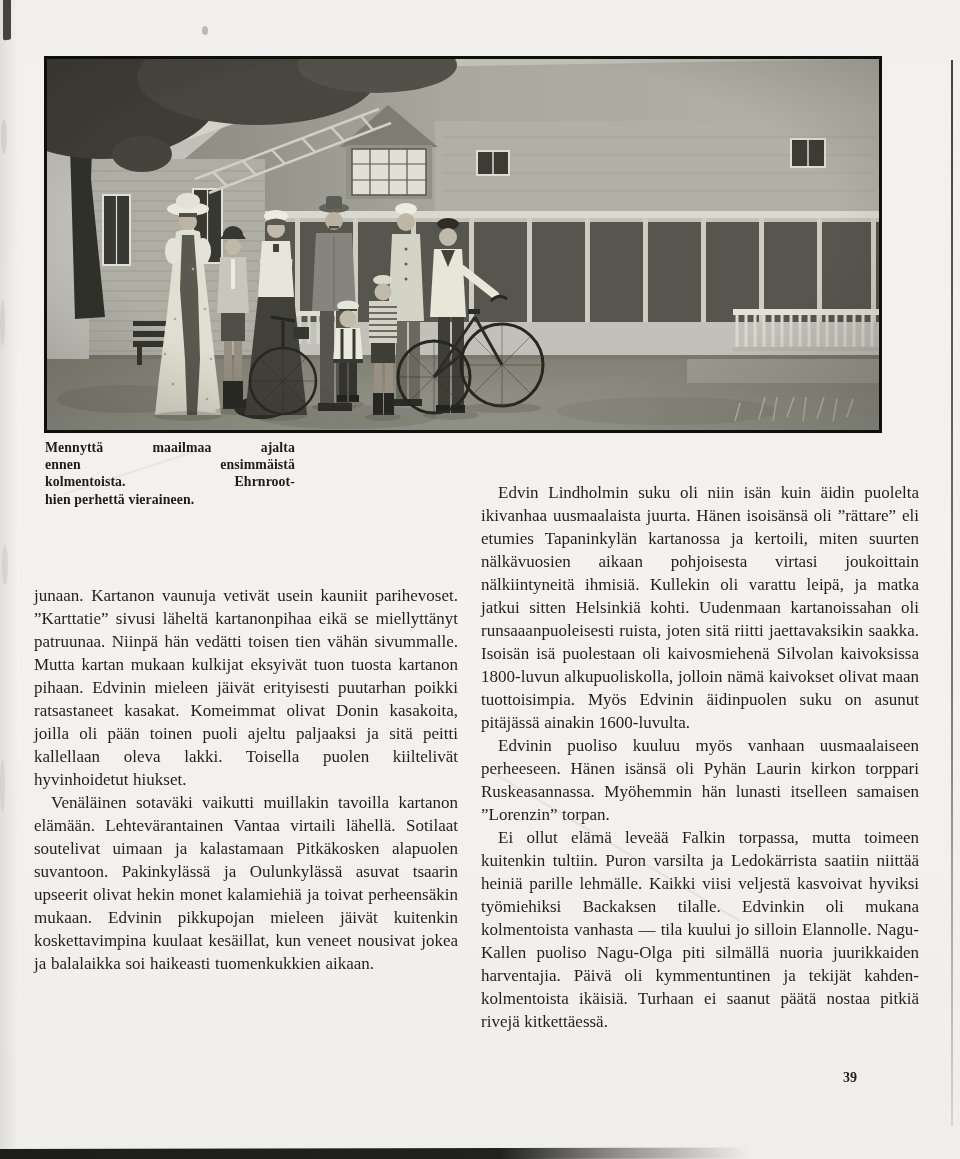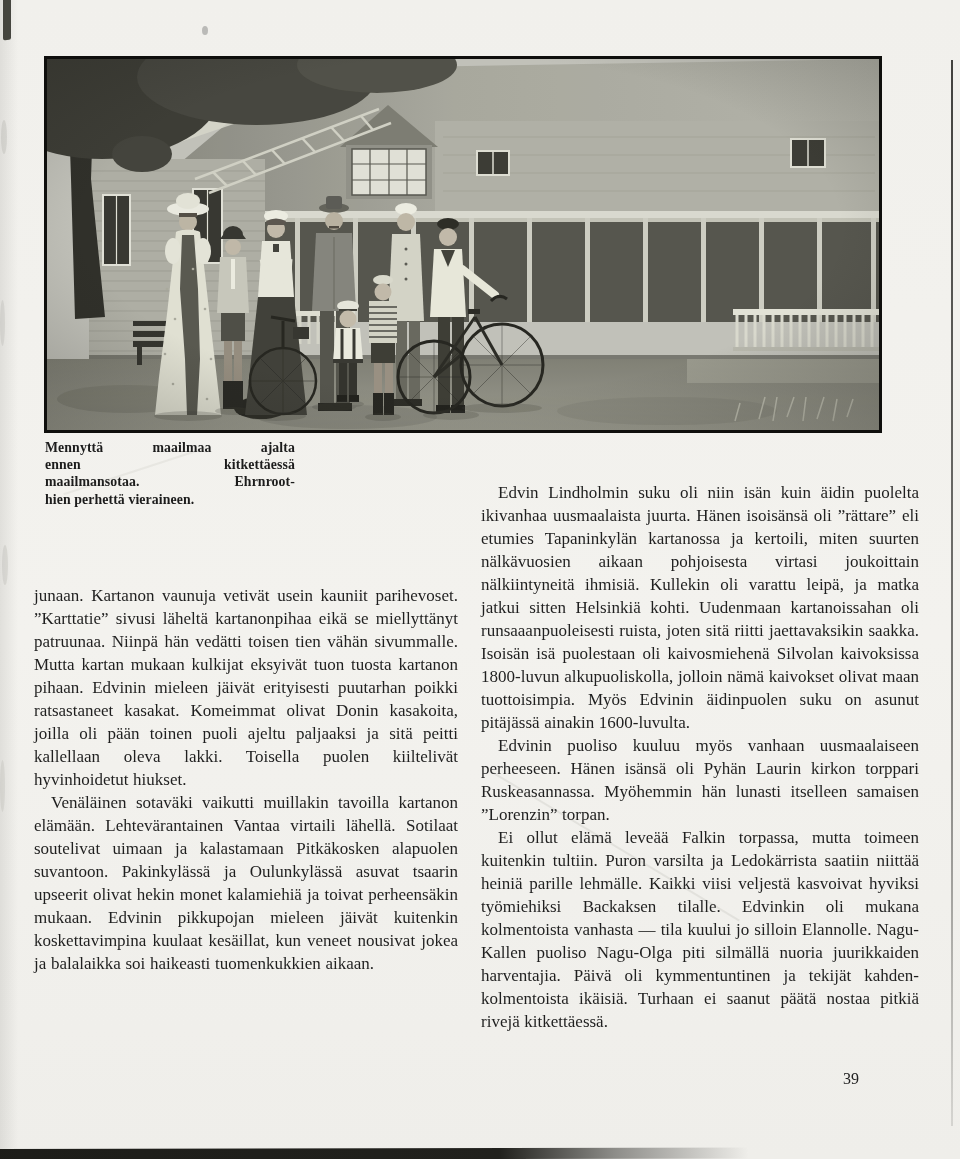--- a/index.html
+++ b/index.html
@@ -37,21 +37,21 @@
     position:absolute;
     font-size:17px;line-height:23px;text-align:justify;
     color:#1f1f1f;word-spacing:.4px;
   }
   .col p{margin:0;hyphens:auto;-webkit-hyphens:auto;overflow-wrap:break-word;}
   .col p.ind{text-indent:17px;}
   .col-left{left:34px;top:552px;width:424px;margin-top:32px;}
   .col-right{left:481px;top:481px;width:438px;}
   .page-number{
     position:absolute;left:843px;top:1070px;
-    font-size:16px;color:#222;
+    font-size:14px;color:#222;font-weight:bold;
   }
   
   .art{position:absolute;pointer-events:none;}
   .mark-topleft{left:3px;top:-2px;width:8px;height:42px;background:#33332c;
     transform:skewY(-5deg);border-radius:2px;opacity:.9;}
   .smudge{background:#6a6a64;border-radius:50%;}
   .s1{left:1px;top:120px;width:6px;height:34px;opacity:.14;}
   .s2{left:0;top:300px;width:5px;height:46px;opacity:.12;}
   .s3{left:2px;top:545px;width:6px;height:40px;opacity:.13;}
   .s4{left:0;top:760px;width:5px;height:52px;opacity:.11;}
@@ -341,22 +341,22 @@
         </g>
       </g>
 
       <rect x="0" y="0" width="832" height="371" fill="#b9b9ae" opacity=".07"></rect>
       <rect x="0" y="0" width="832" height="371" fill="url(#vig)"></rect>
     </svg>
   </div>
 
   <div class="caption">
     <div class="cl">Mennyttä maailmaa ajalta</div>
-    <div class="cl">ennen kitkettäessä</div>
-    <div class="cl">maailmansotaa. Ehrnroot-</div>
+    <div class="cl">ennen ensimmäistä</div>
+    <div class="cl">kolmentoista. Ehrnroot-</div>
     <div class="cl last">hien perhettä vieraineen.</div>
   </div>
 
   <div class="col col-left">
     <p lang="fi">junaan. Kartanon vaunuja vetivät usein kauniit parihevoset. ”Karttatie” sivusi läheltä kartanonpihaa eikä se miellyttänyt patruunaa. Niinpä hän vedätti toisen tien vähän sivummalle. Mutta kartan mukaan kulkijat eksyivät tuon tuosta kartanon pihaan. Edvinin mieleen jäivät erityisesti puutarhan poikki ratsastaneet kasakat. Komeimmat olivat Donin kasakoita, joilla oli pään toinen puoli ajeltu paljaaksi ja sitä peitti kallellaan oleva lakki. Toisella puolen kiiltelivät hyvinhoidetut hiukset.</p>
     <p lang="fi" class="ind">Venäläinen sotaväki vaikutti muillakin tavoilla kartanon elämään. Lehtevärantainen Vantaa virtaili lähellä. Sotilaat soutelivat uimaan ja kalastamaan Pitkäkosken alapuolen suvantoon. Pakinkylässä ja Oulunkylässä asuvat tsaarin upseerit olivat hekin monet kalamiehiä ja toivat perheensäkin mukaan. Edvinin pikkupojan mieleen jäivät kuitenkin koskettavimpina kuulaat kesäillat, kun veneet nousivat jokea ja balalaikka soi haikeasti tuomenkukkien aikaan.</p>
   </div>
 
   <div class="col col-right">
     <p lang="fi" class="ind">Edvin Lindholmin suku oli niin isän kuin äidin puolelta ikivanhaa uusmaalaista juurta. Hänen isoisänsä oli ”rättare” eli etumies Tapaninkylän kartanossa ja kertoili, miten suurten nälkävuosien aikaan pohjoisesta virtasi joukoittain nälkiintyneitä ihmisiä. Kullekin oli varattu leipä, ja matka jatkui sitten Helsinkiä kohti. Uudenmaan kartanoissahan oli runsaaanpuoleisesti ruista, joten sitä riitti jaettavaksikin saakka. Isoisän isä puolestaan oli kaivosmiehenä Silvolan kaivoksissa 1800-luvun alkupuoliskolla, jolloin nämä kaivokset olivat maan tuottoisimpia. Myös Edvinin äidinpuolen suku on asunut pitäjässä ainakin 1600-luvulta.</p>

